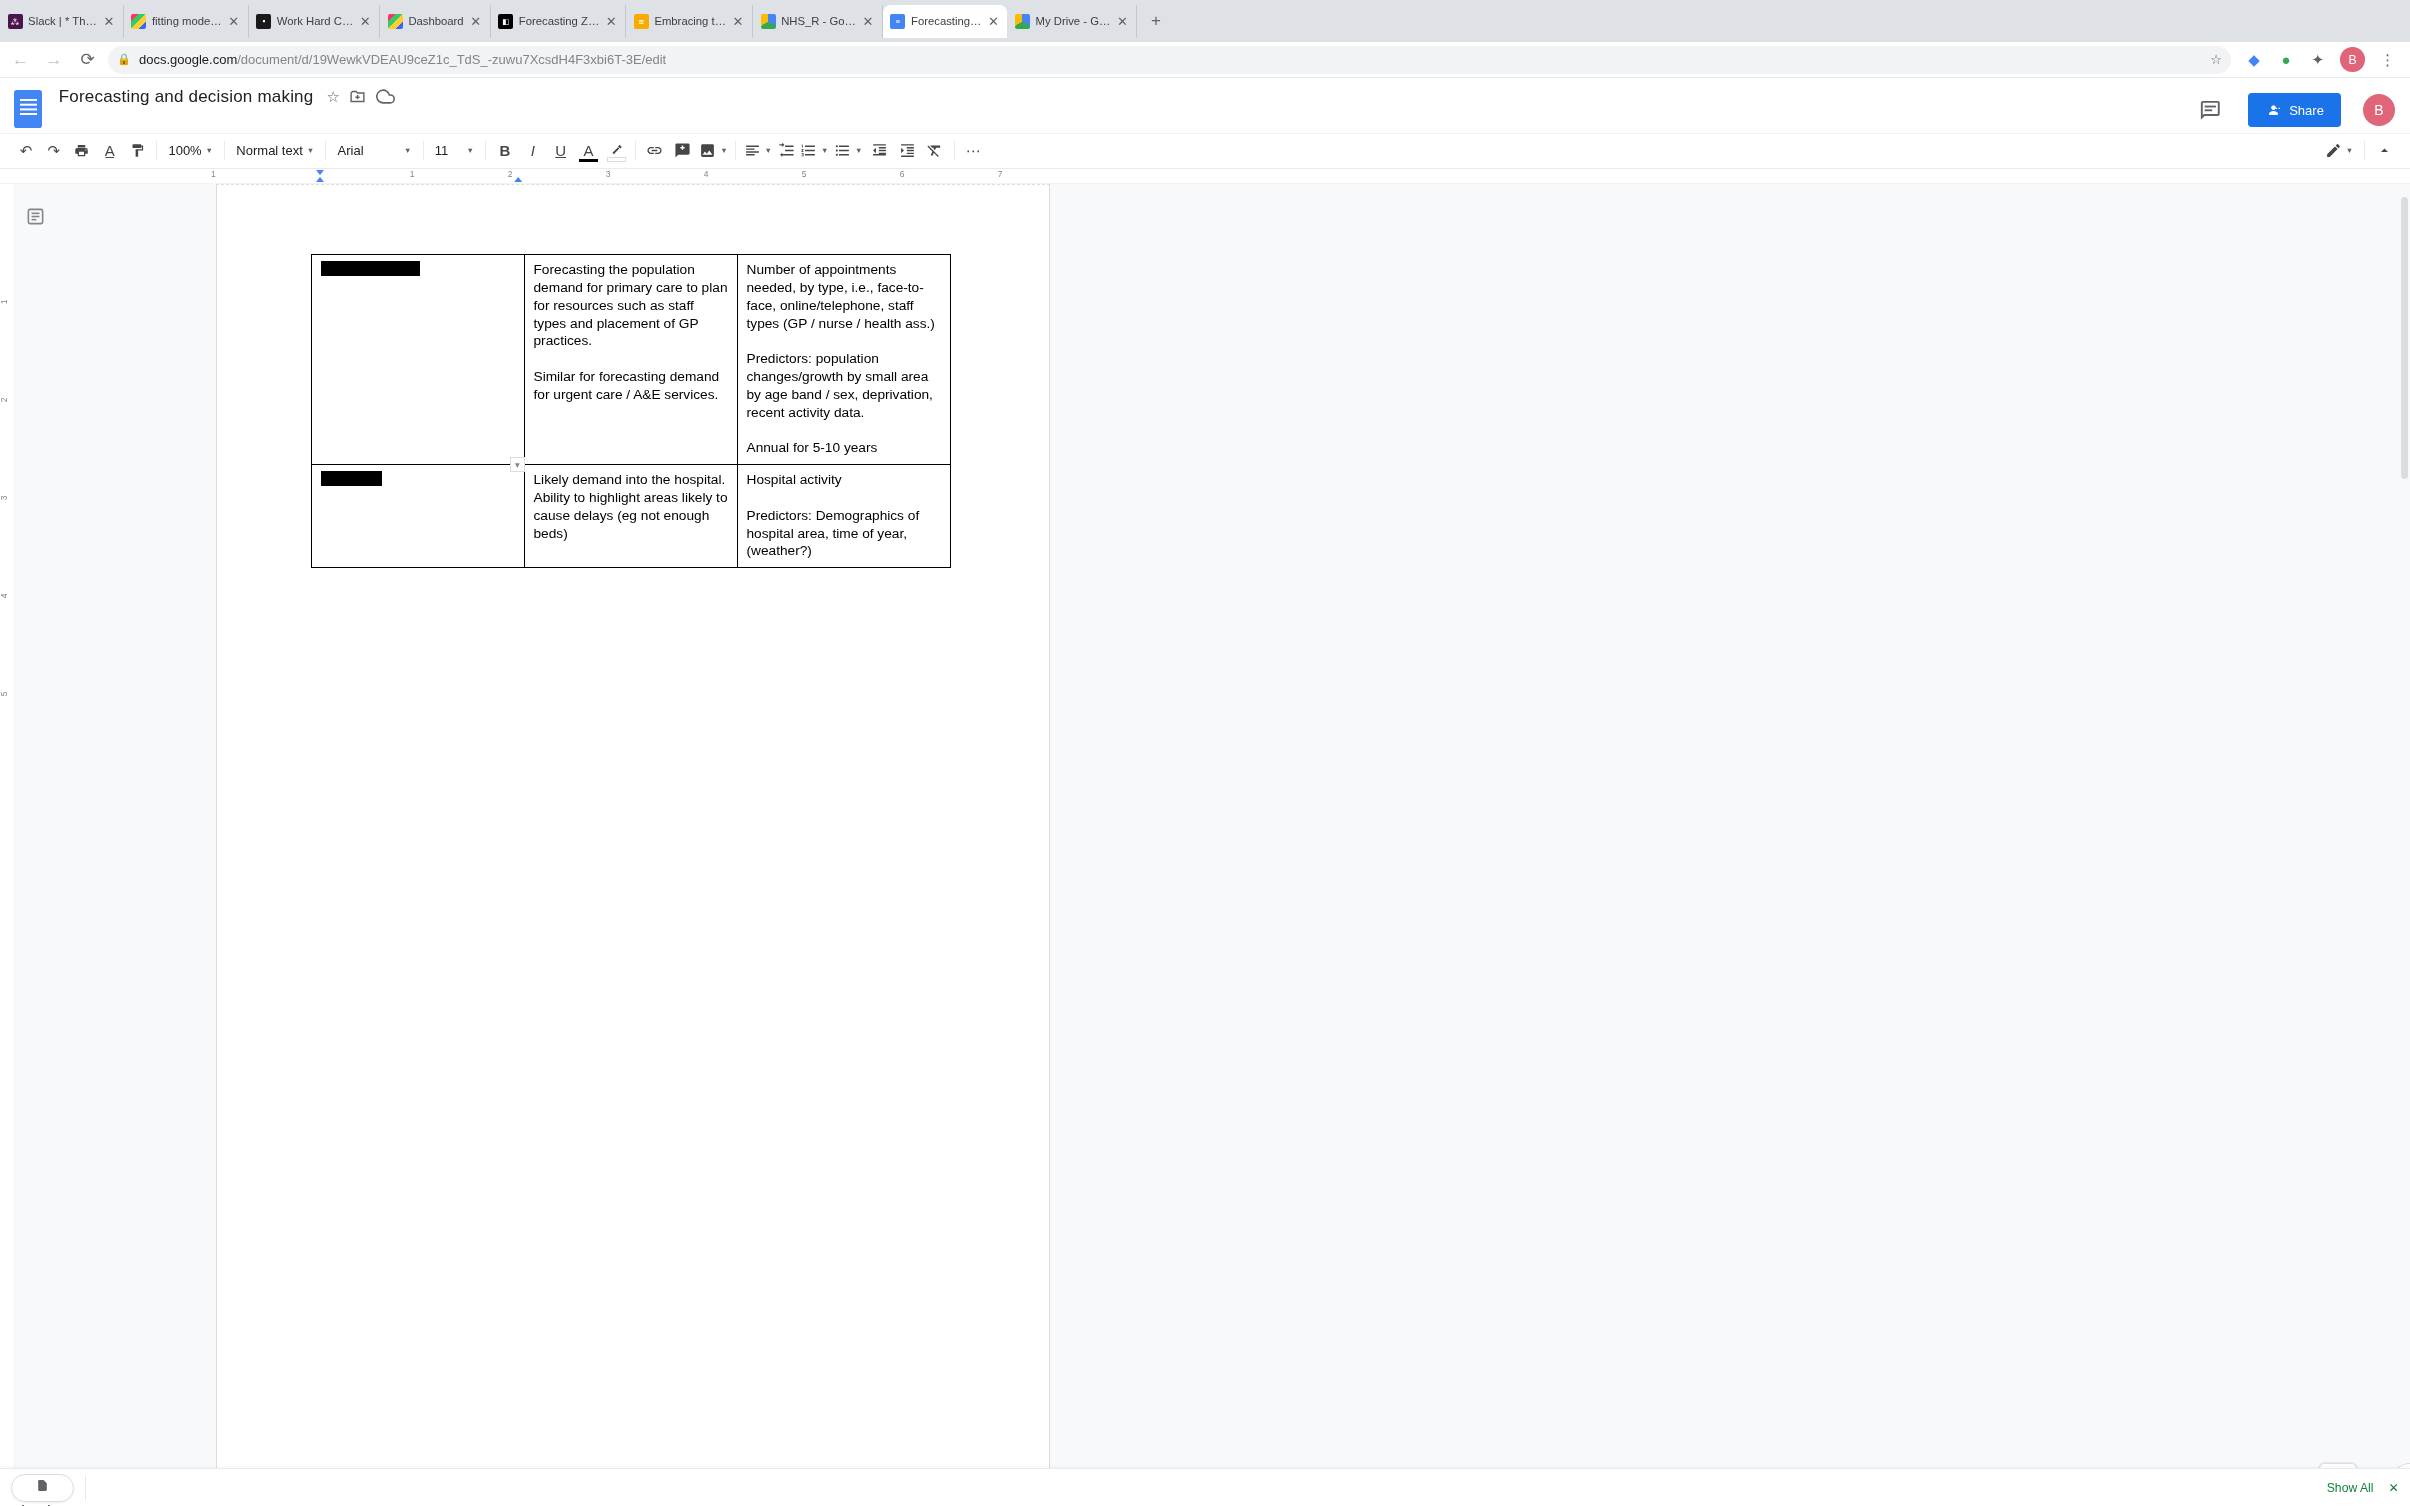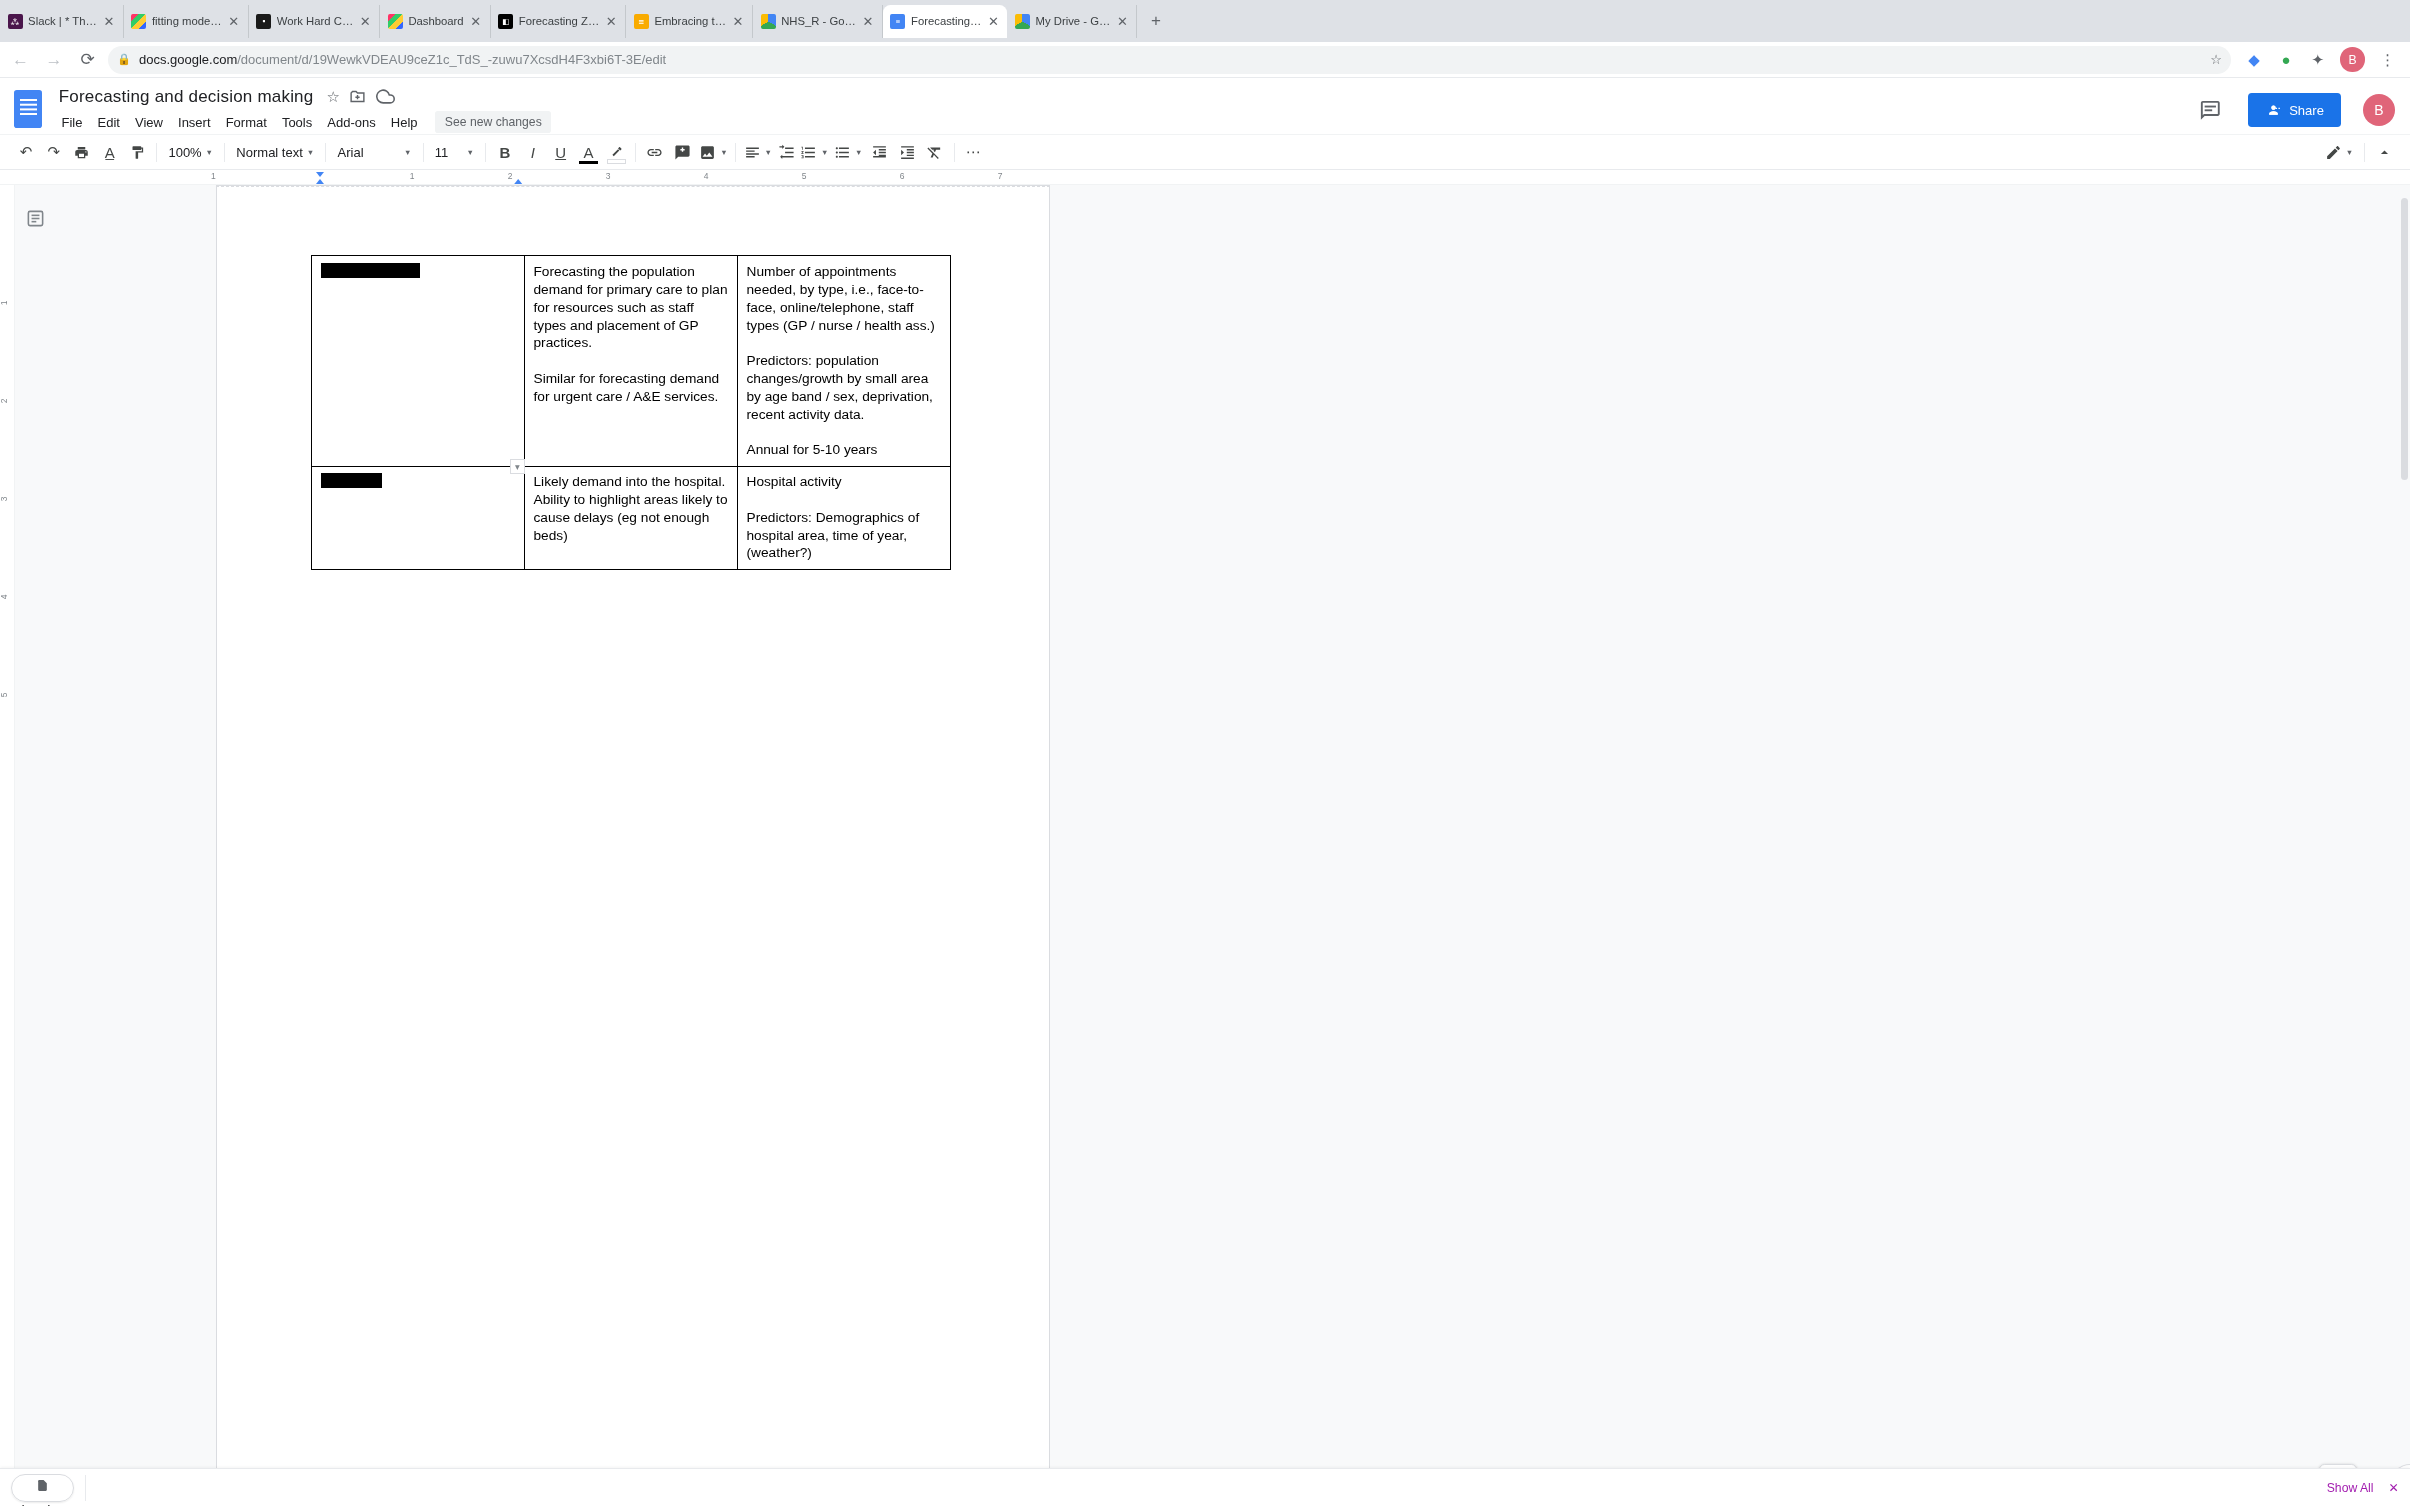--- a/index.html
+++ b/index.html
@@ -81,21 +81,21 @@
     
     .explore-btn { position: absolute; right: 53px; bottom: 17px; width: 38px; height: 38px; background: #fff; border: 0.9px solid #dadce0; border-radius: 5.6px; box-shadow: 0 0.9px 2.8px rgba(0,0,0,0.15); display: flex; align-items: center; justify-content: center; color: #5f6368; cursor: pointer; }
     .side-toggle { position: absolute; right: 0; bottom: 17px; width: 19px; height: 38px; background: #fff; border: 0.9px solid #dadce0; border-right: none; border-radius: 19px 0 0 19px; display: flex; align-items: center; justify-content: center; color: #5f6368; cursor: pointer; }
     .scrollbar { position: absolute; right: 1.9px; top: 13px; width: 7.5px; height: 282px; background: #dadce0; border-radius: 3.8px; }
 
     
     .downloads-bar { position: fixed; bottom: 0; left: 0; right: 0; height: 38px; background: #fff; border-top: 0.9px solid #e8eaed; display: flex; align-items: center; padding: 0 11.3px; box-shadow: 0 -0.9px 2.8px rgba(0,0,0,0.05); }
     .download-chip { display: flex; align-items: center; gap: 9.4px; padding: 3.8px 9.4px; border: 0.9px solid #dadce0; border-radius: 15px; height: 28px; cursor: pointer; box-shadow: 0 0.9px 1.9px rgba(0,0,0,0.08); flex-direction: column; }
     .download-chip .file-icon { width: 15px; height: 15px; display: flex; align-items: center; justify-content: center; }
     .download-chip .chevron { color: #5f6368; font-size: 11.3px; margin-left: 5.6px; }
-    .download-right { margin-left: auto; display: flex; align-items: flex-end; gap: 15px; color: #a21caf; font-size: 12.2px; }
+    .download-right { margin-left: auto; display: flex; align-items: flex-end; gap: 15px; color: #15803d; font-size: 12.2px; }
 
     
     .fav-slack { background: #4a154b; display: flex; align-items: center; justify-content: center; color: #fff; font-size: 7.5px; }
     .fav-doc { background: #4285f4; }
     .fav-sheet { background: linear-gradient(135deg, #ff3366 25%, #33cc66 25%, #33cc66 50%, #ffcc33 50%, #ffcc33 75%, #3366ff 75%); }
     .fav-ws { background: #000; display:flex; align-items:center; justify-content:center; }
     .fav-gd { width:15px; height:15px; background: conic-gradient(#4285f4 0 120deg, #34a853 120deg 240deg, #fbbc04 240deg 360deg); border-radius: 1.9px; }
 
     svg { display: block; }
   </style>
@@ -188,31 +188,20 @@
             <path d="M3 7l2-2h5l2 2h9v12H3z"></path>
             <path d="M12 10v6m-3-3h6"></path>
           </svg>
       </span>
       <span class="title-icon">
         <svg width="19" height="19" viewBox="0 0 24 24" fill="none" stroke="#5f6368" stroke-width="2">
             <path d="M18 10h-1.26A8 8 0 1 0 9 20h9a5 5 0 0 0 0-10z"></path>
           </svg>
       </span>
     </div>
-    <div class="menu-bar">
-      <span class="menu-item">File</span>
-      <span class="menu-item">Edit</span>
-      <span class="menu-item">View</span>
-      <span class="menu-item">Insert</span>
-      <span class="menu-item">Format</span>
-      <span class="menu-item">Tools</span>
-      <span class="menu-item">Add-ons</span>
-      <span class="menu-item">Help</span>
-      <span class="see-changes">See new changes</span>
-    </div>
   </div>
   <div class="header-right">
     <div class="comment-btn">
       <svg width="22.6" height="22.6" viewBox="0 0 24 24" fill="#5f6368">
           <path d="M20 2H4c-1.1 0-2 .9-2 2v18l4-4h14c1.1 0 2-.9 2-2V4c0-1.1-.9-2-2-2zm0 14H5.17L4 17.17V4h16v12z"></path>
           <rect x="6" y="7" width="12" height="2"></rect>
           <rect x="6" y="11" width="8" height="2"></rect>
         </svg>
     </div>
     <div class="share-btn">

